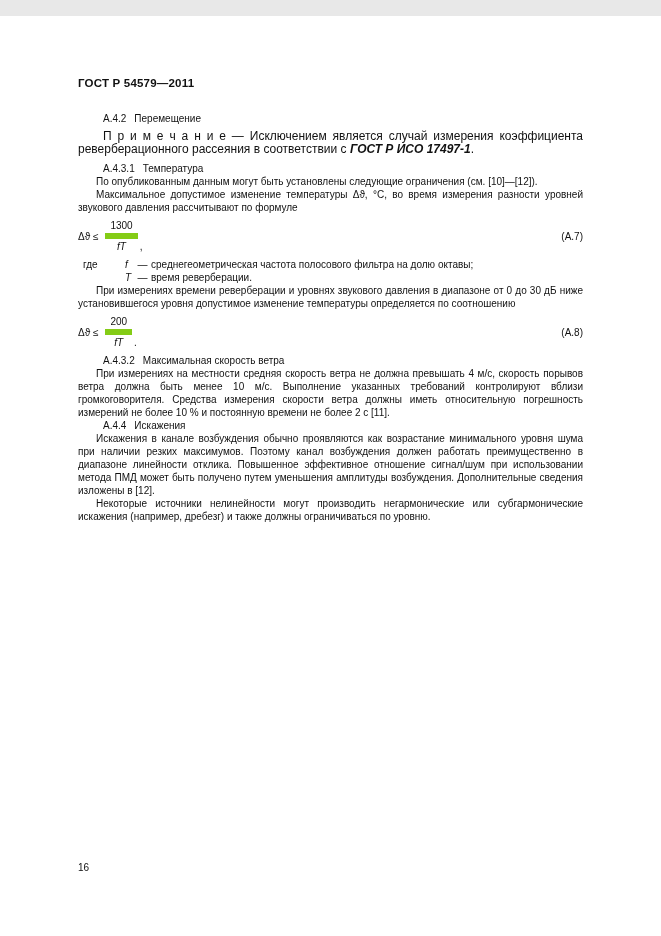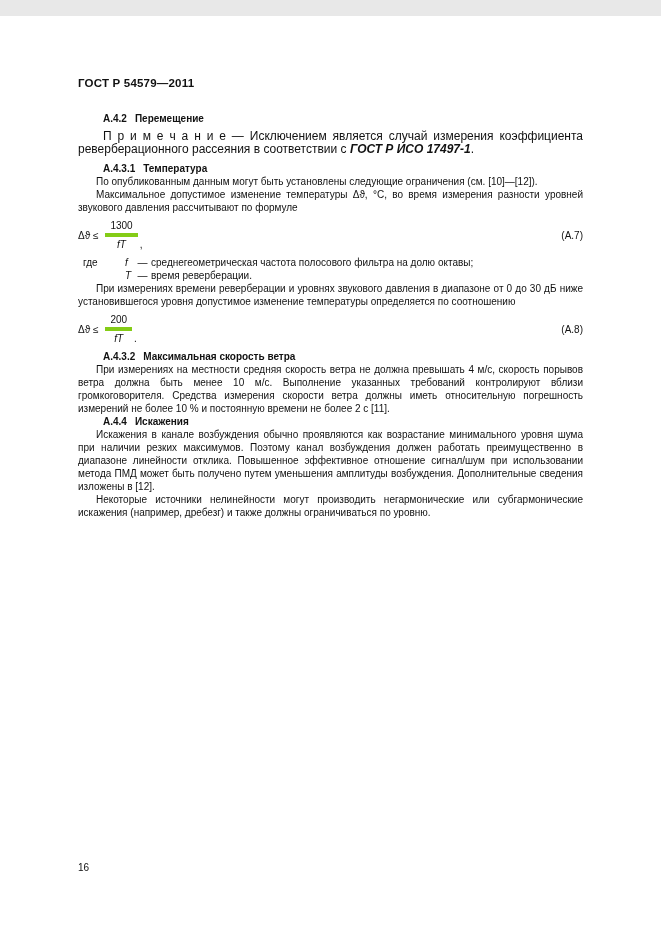--- a/index.html
+++ b/index.html
@@ -15,32 +15,32 @@
   .doc-header {
     position:absolute; left:78px; top:61px;
     font-size:11.5px; font-weight:bold; letter-spacing:0.2px;
   }
   .content {
     position:absolute; left:78px; top:96px; width:505px;
     font-size:10px; line-height:13px; text-align:justify;
   }
   .content p { margin:0; }
   .para { text-indent:18px; }
-  .heading { font-weight:bold; text-indent:25px; text-align:left; }
+  .heading { font-weight:normal; text-indent:25px; text-align:left; }
   .h-title { margin-left:8px; }
   .note { font-size:12px; margin:5px 0 6px 0 !important; text-indent:25px; }
   .note .ref { font-weight:bold; font-style:italic; }
   .formula {
     display:flex; align-items:center; margin:5px 0 !important;
     text-align:left;
   }
   .f-body { flex:1; display:flex; justify-content:flex-start; align-items:center; }
   .f-lhs { margin-right:5px; }
   .frac { display:inline-flex; flex-direction:column; text-align:center; margin:0 2px; }
-  .frac .num { padding:0 5px 1px 5px; border-bottom:4px solid #84cc16; }
+  .frac .num { padding:0 5px 1px 5px; border-bottom:6px solid #84cc16; }
   .frac .den { padding-top:1px; font-style:italic; }
   .f-trail { align-self:flex-end; }
   .f-number { width:40px; text-align:right; }
   .where { margin-left:5px; text-align:left; }
   .where-row { display:flex; }
   .where-lead { width:42px; }
   .where-sym { width:9px; font-style:italic; }
   .where-dash { width:17px; text-align:center; }
   .where-def { flex:1; }
   .page-number {

